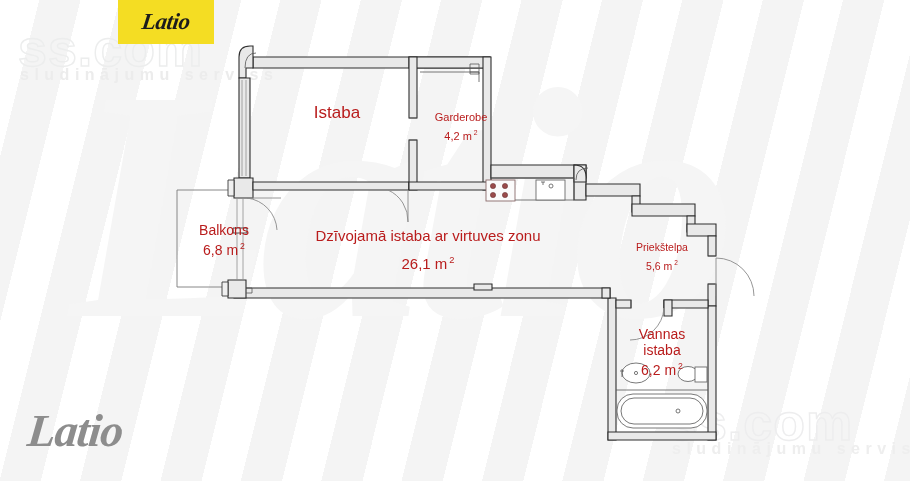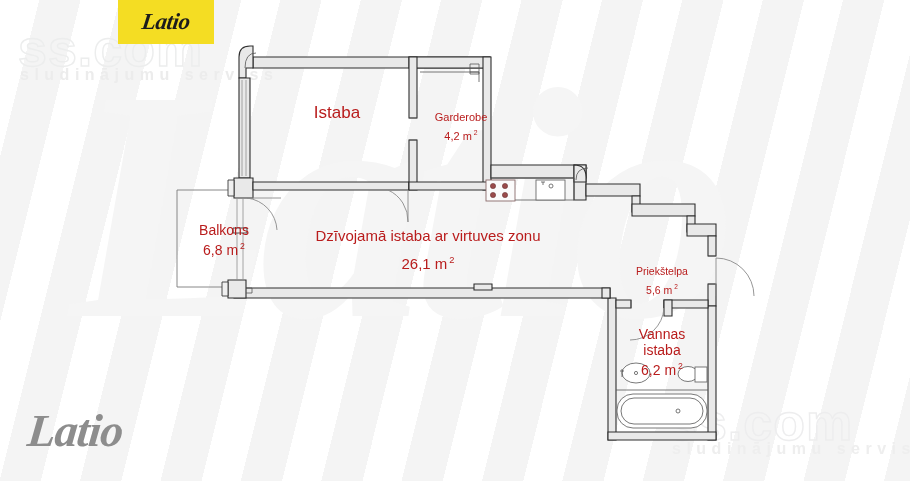--- a/index.html
+++ b/index.html
@@ -155,21 +155,21 @@
   .sup {
     font-size: 0.62em;
     vertical-align: super;
     margin-left: 2px;
   }
 
   .lbl-istaba      { left: 282px; top: 100px; width: 110px; font-size: 17px; line-height: 25px; }
   .lbl-garderobe   { left: 408px; top: 109px; width: 106px; font-size: 11px; line-height: 16px; }
   .lbl-dzivojama   { left: 278px; top: 224px; width: 300px; font-size: 15px; line-height: 24px; }
   .lbl-balkons     { left: 180px; top: 222px; width: 88px;  font-size: 14px; line-height: 16px; }
-  .lbl-priekstelpa { left: 614px; top: 263px; width: 96px;  font-size: 10.5px; line-height: 16px; }
+  .lbl-priekstelpa { left: 614px; top: 239px; width: 96px;  font-size: 10.5px; line-height: 16px; }
   .lbl-vannas      { left: 619px; top: 326px; width: 86px;  font-size: 14px;  line-height: 16px; }
 </style>
 </head>
 <body>
 
 <div id="page">
 
   <div class="bg-wash"></div>
 
   <div class="wm-big-latio">Latio</div>

